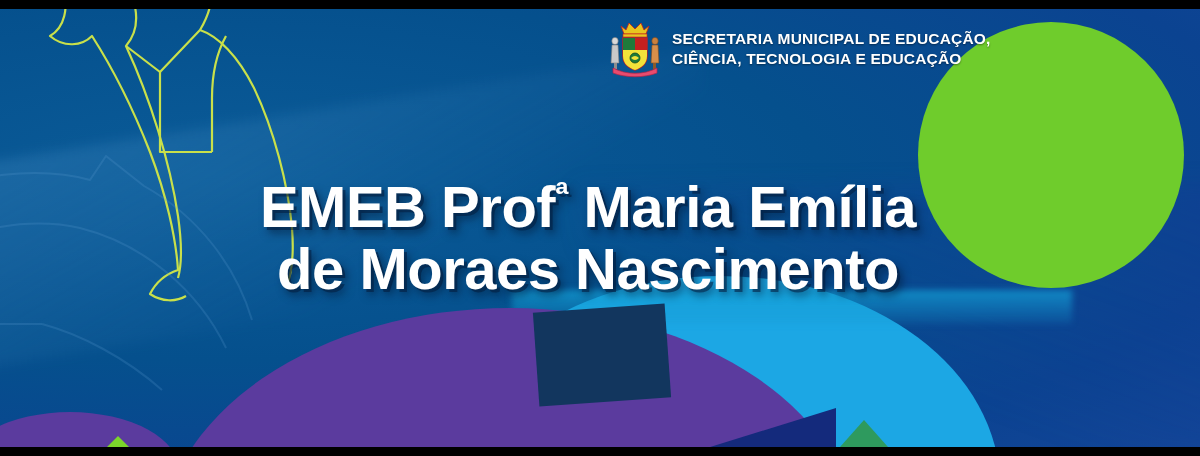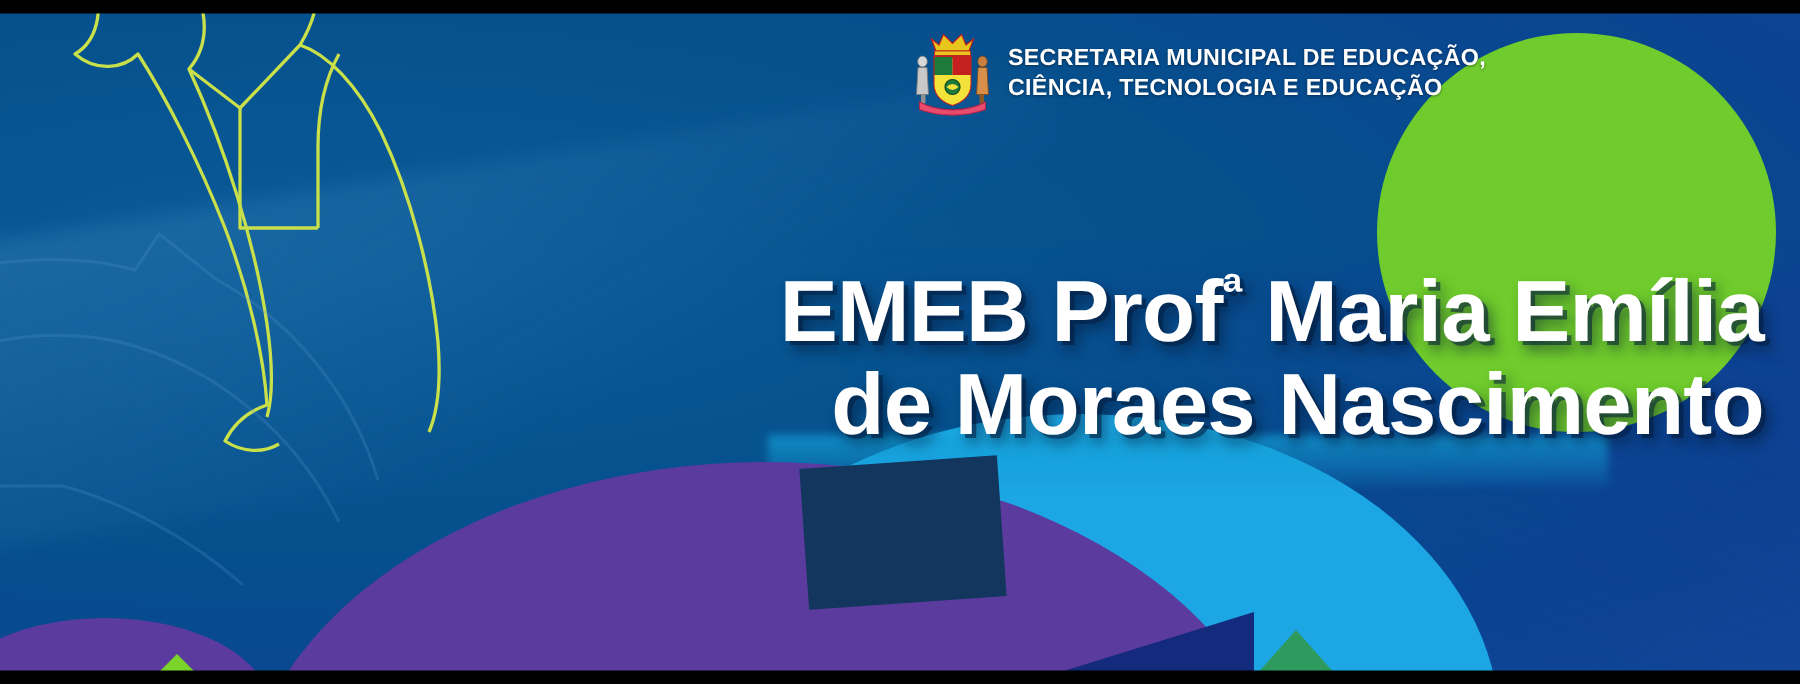--- a/index.html
+++ b/index.html
@@ -190,21 +190,21 @@
     text-shadow: 0 1px 2px rgba(0,0,0,.45);
     white-space: nowrap;
   }
 
   
   .title {
     position: absolute;
     left: 0;
     top: 168px;
     width: 1200px;
-    text-align: right;
+    text-align: center;
     z-index: 50;
     color: #ffffff;
     font-weight: bold;
     font-size: 58px;
     line-height: 1.06;
     letter-spacing: -.5px;
     text-shadow:
        3px 3px 0 rgba(4,28,60,.55),
        5px 6px 9px rgba(0,20,45,.55);
     padding-right: 24px;

